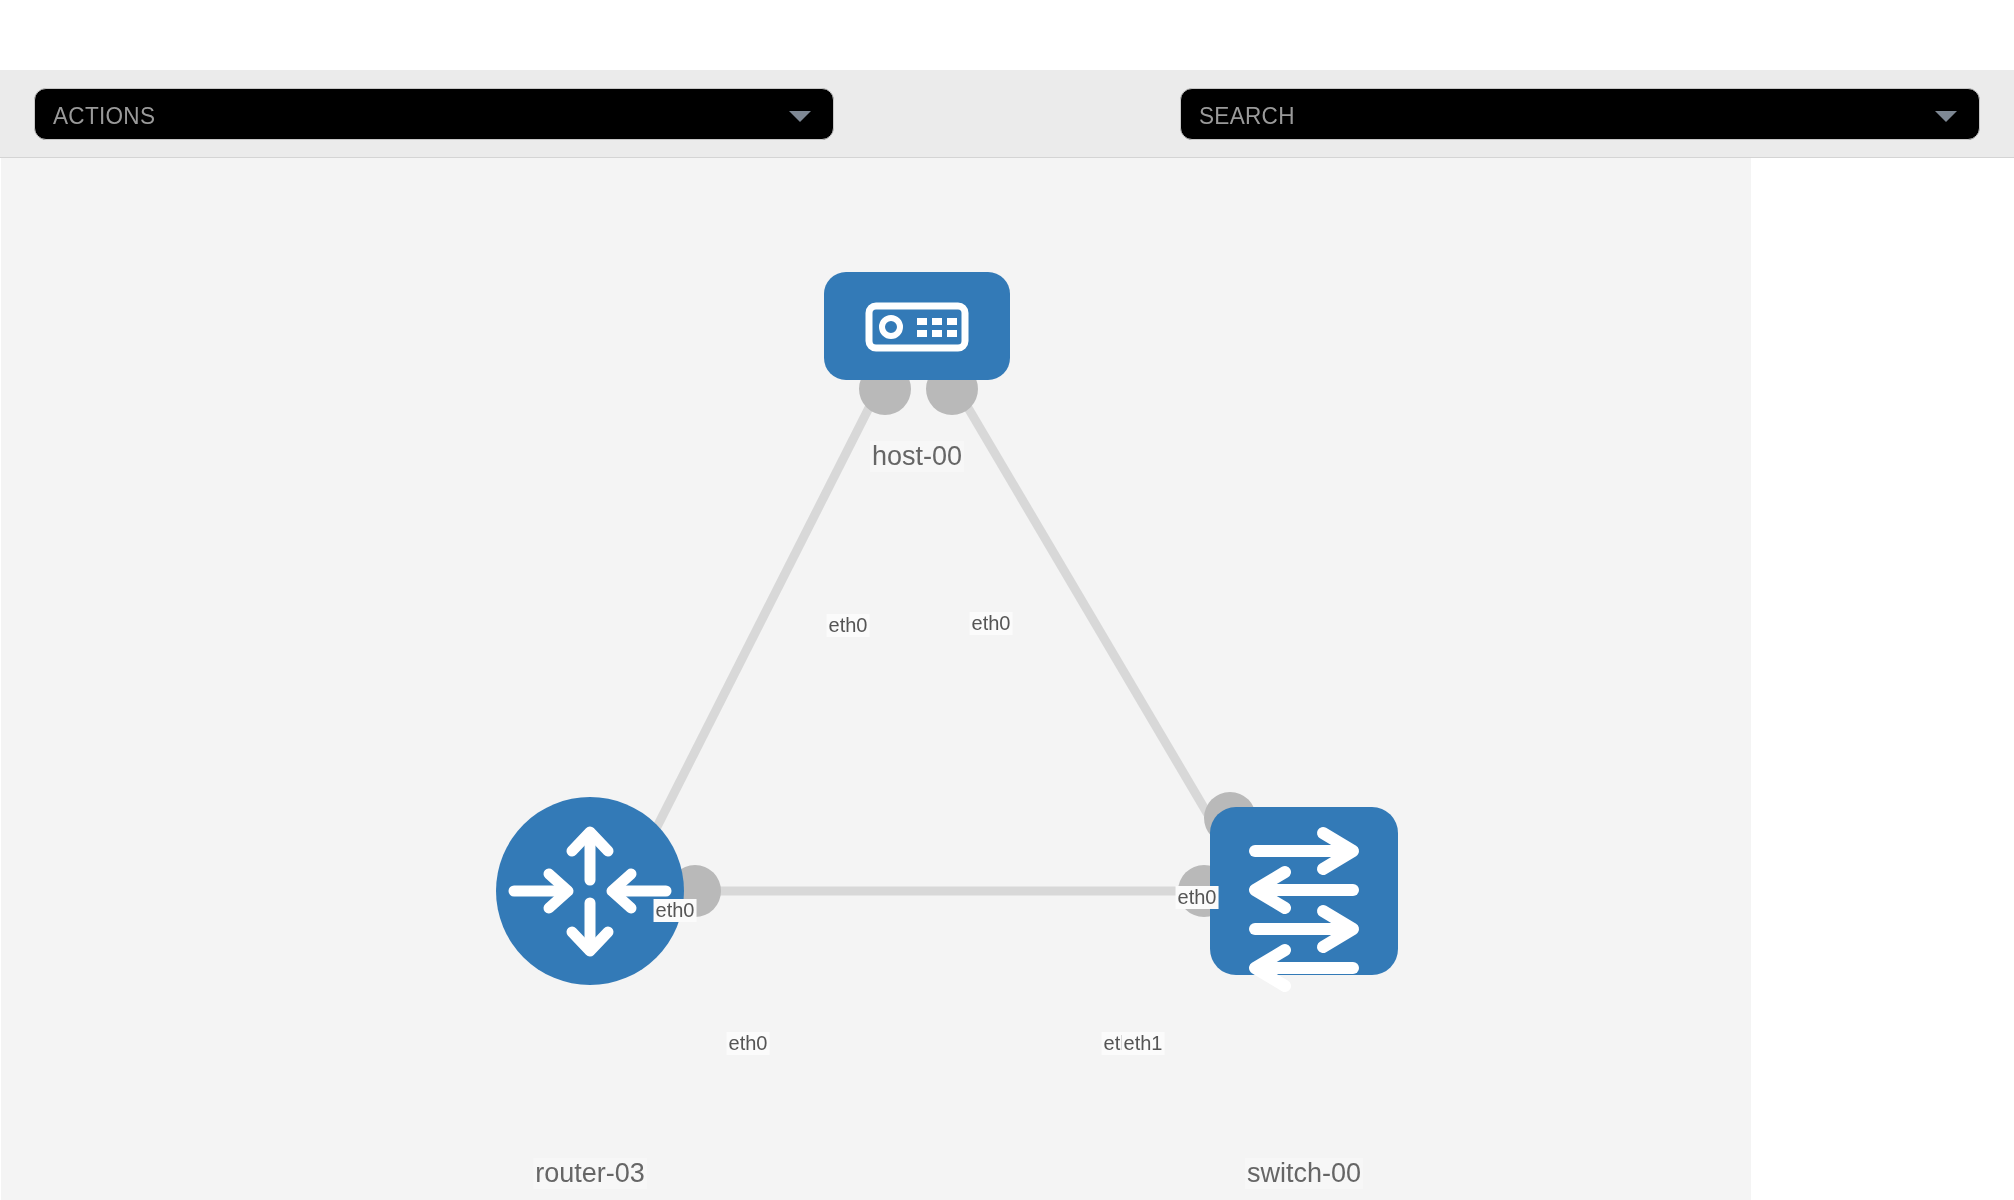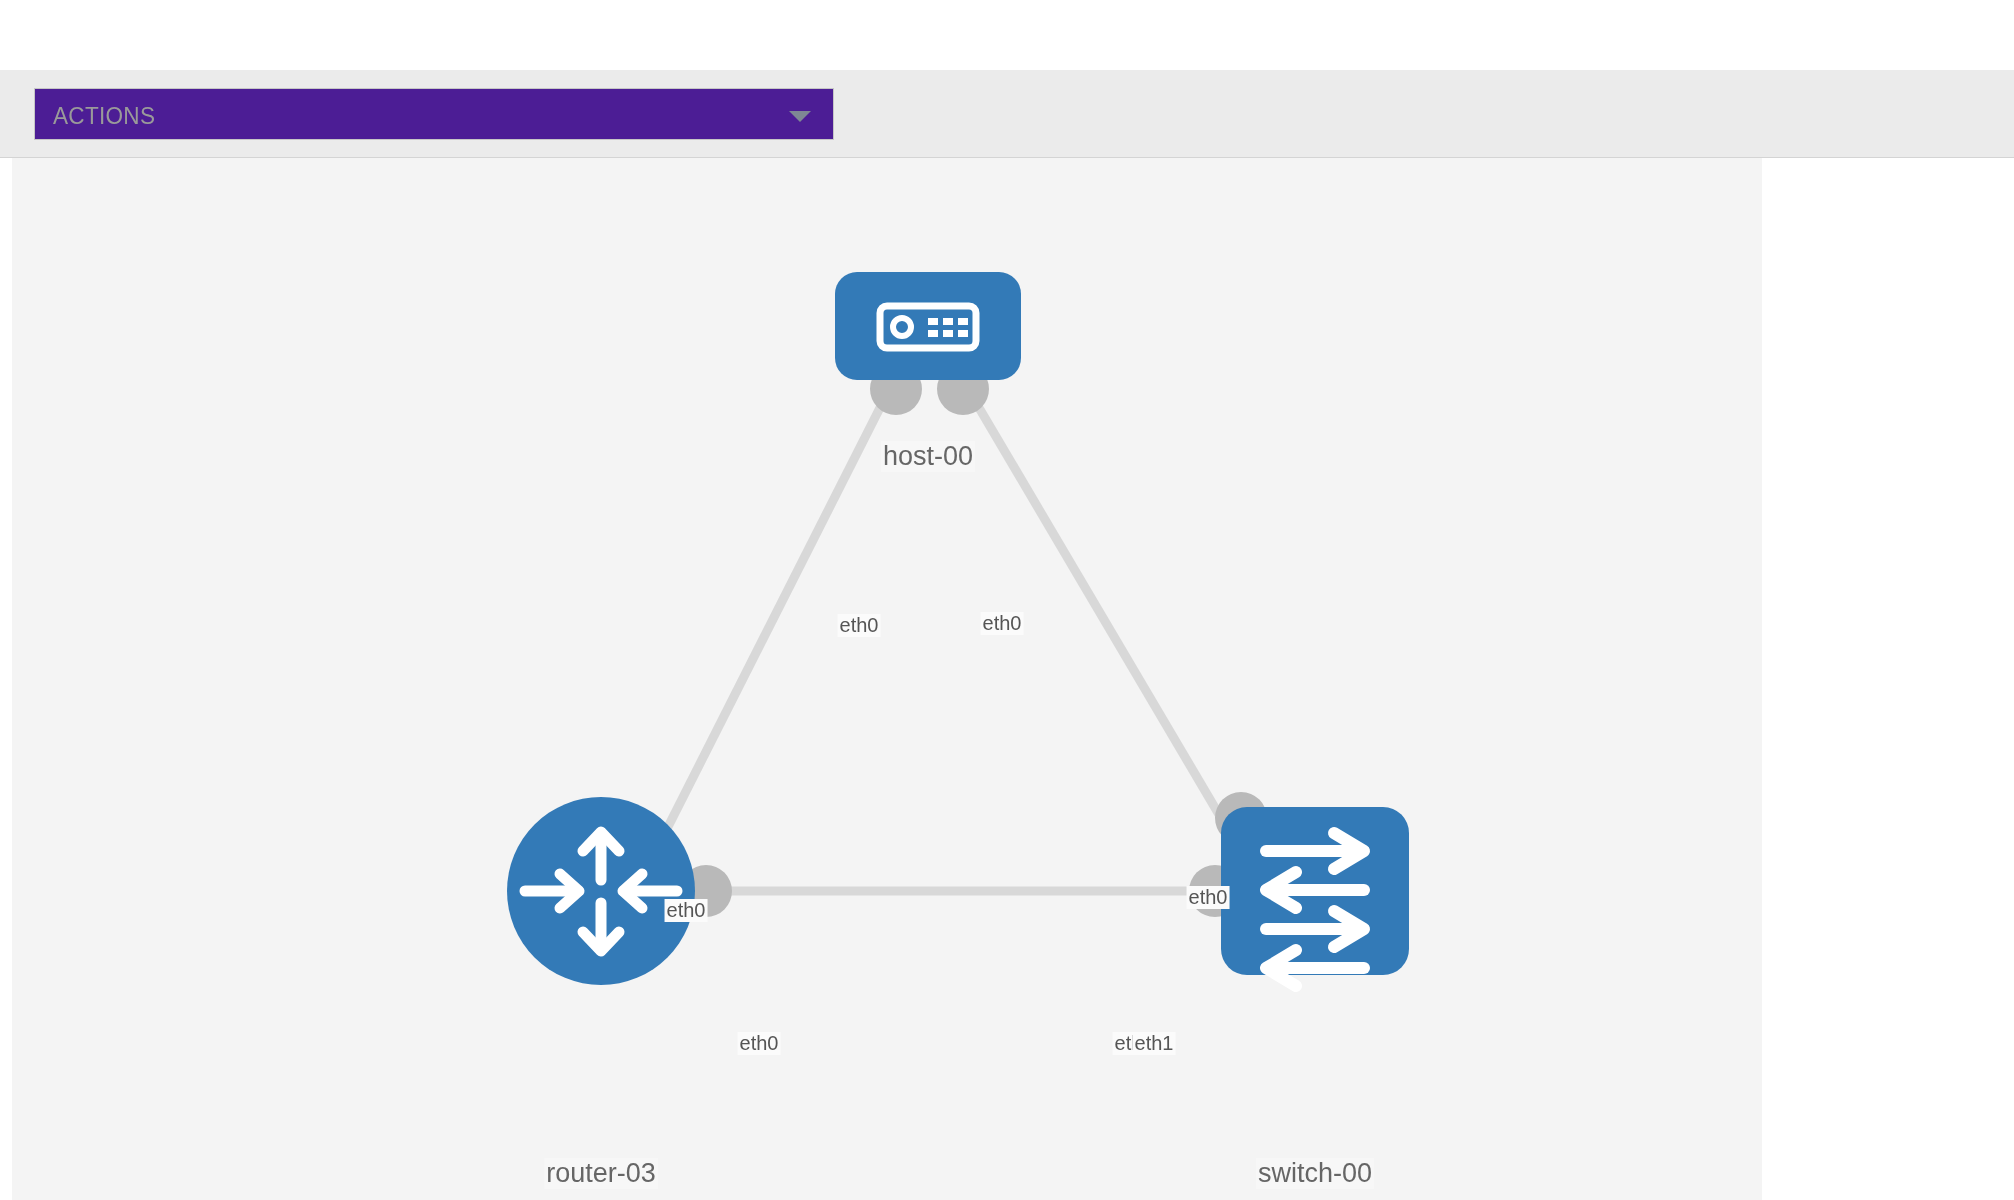--- a/index.html
+++ b/index.html
@@ -35,23 +35,23 @@
   #close-btn svg { position:absolute; left:8px; top:8px; }
 
   
   #toolbar {
     position:absolute; left:0; top:70px; width:2014px; height:88px;
     background:#ebebeb;
     border-bottom:1px solid #d4d4d4;
   }
   .field {
     position:absolute;
-    background:#4c1d95;
+    background:#000000;
     border:1px solid #c6c6c6;
-    border-radius:0;
+    border-radius:12px;
     height:52px;
   }
   #actions-select { left:34px; top:18px; width:800px; }
   #search-box     { left:1180px; top:18px; width:800px; }
   .field-text {
     position:absolute; left:18px; top:13px;
     font-size:24px; color:#9a9a9a; letter-spacing:0.3px;
     transform: scaleX(0.94);
     transform-origin: left center;
   }
@@ -64,21 +64,21 @@
   }
   .tool-icon {
     position:absolute; top:90px;
     width:46px; height:46px; cursor:pointer;
   }
   #wrench-icon { left:1040px; }
   #key-icon    { left:1110px; }
 
   
   #canvas {
-    position:absolute; left:12px; top:158px;
+    position:absolute; left:1px; top:158px;
     width:1750px; height:1042px;
     background:#f4f4f4;
     overflow:hidden;
   }
   #topology { position:absolute; left:0; top:0; width:2014px; height:1042px; }
 
   
   .node-label {
     position:absolute;
     font-size:27px; color:#666666;
@@ -115,20 +115,24 @@
     </svg>
 
     <svg id="key-icon" class="tool-icon" viewBox="0 0 24 24">
       <g fill="#7e8894">
         <circle cx="7.8" cy="7.8" r="5.1" fill="none" stroke="#7e8894" stroke-width="2.6"></circle>
         <rect x="10.6" y="9.2" width="12.6" height="2.7" transform="rotate(45 10.6 9.2)"></rect>
         <rect x="18.0" y="11.2" width="5.2" height="2.5" transform="rotate(45 18.0 11.2)"></rect>
       </g>
     </svg>
 
+    <div id="search-box" class="field">
+      <div class="field-text">SEARCH</div>
+      <div class="caret"></div>
+    </div>
 
   </div>
 
   <div id="canvas">
 
     <svg id="topology" viewBox="0 0 2014 1042">
 
       <g>
         <line x1="880" y1="226" x2="620" y2="740" stroke="#d8d8d8" stroke-width="9"></line>
         <line x1="953" y1="226" x2="1268" y2="760" stroke="#d8d8d8" stroke-width="9"></line>

